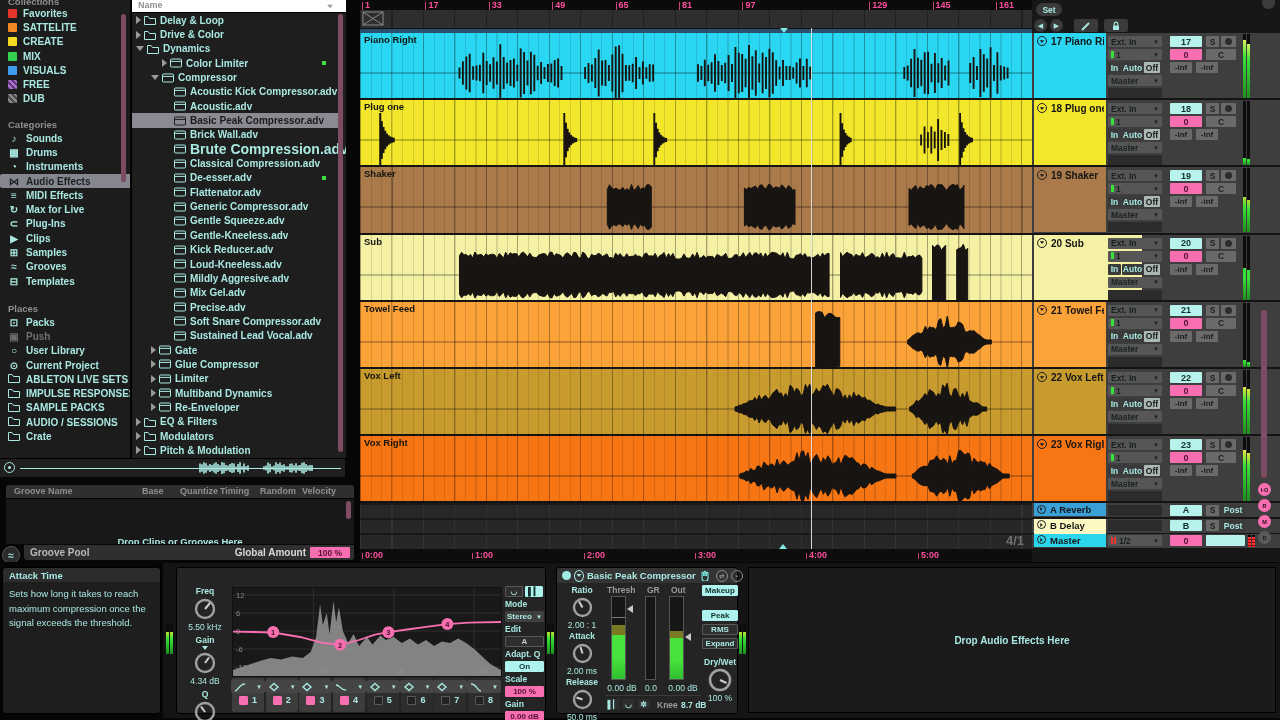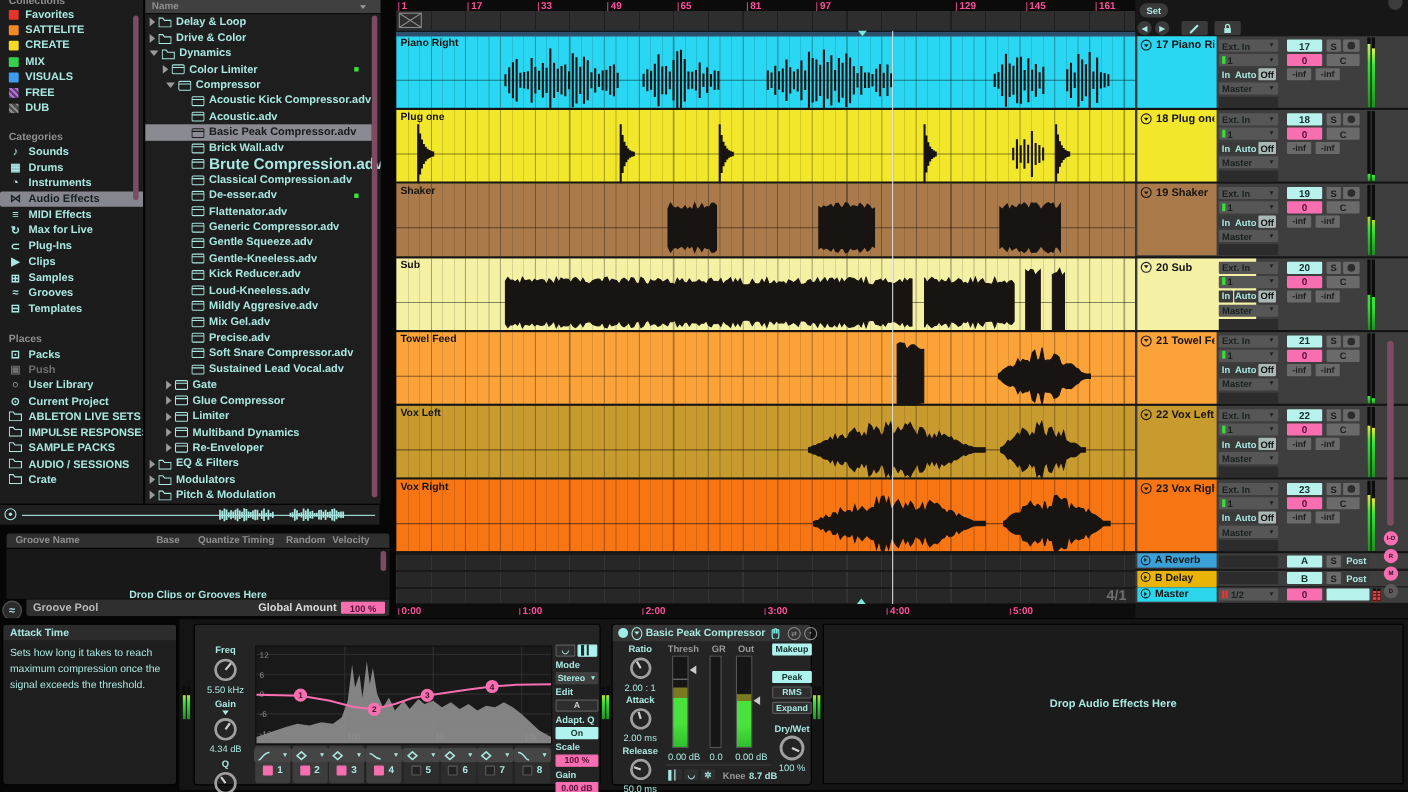--- a/index.html
+++ b/index.html
@@ -188,21 +188,21 @@
       <div class="sb-row" style="position: absolute; left: 0px; top: 429.4px; width: 130px;">
         <span class="glyph"><svg width="12" height="10" viewBox="0 0 12 10" style="flex:0 0 auto">
             <path d="M0.5,9.5 V1.5 H4 L5.5,3.5 H11.5 V9.5 Z" fill="none" stroke="currentColor"></path>
           </svg></span>
         <span>Crate</span>
       </div>
     </div>
   <div class="abs scroll" style="left:121px;top:14px;width:5px;height:168px;"></div>
 
   <div class="abs panel" id="treepanel" style="left:131px;top:0;width:214px;height:458px;overflow:hidden;background:#1e1e1e;border-left:1px solid #000;">
-    <div class="abs" style="left:0;top:0;width:214px;height:12px;background:#404040;border-bottom:1px solid #000;">
+    <div class="abs" style="left:0;top:0;width:214px;height:12px;background:#ffffff;border-bottom:1px solid #000;">
       <span class="hd" style="position:absolute;left:6px;top:0;font-size:9px;">Name</span>
       <span class="tri tri-d" style="position:absolute;right:12px;top:4px;transform:scale(.7);"></span>
     </div>
     <div class="abs" id="tree" style="left:0;top:13px;width:206px;">
         <div class="tree-row" style="padding-left: 4px;">
           <span class="tri tri-r" style="margin-right: 3px; flex: 0 0 auto;"></span>
           <span style="display: inline-flex; margin-right: 4px; color: rgb(169, 232, 225);">
             <svg width="12" height="10" viewBox="0 0 12 10" style="flex:0 0 auto">
               <path d="M0.5,9.5 V1.5 H4 L5.5,3.5 H11.5 V9.5 Z" fill="none" stroke="currentColor"></path>
             </svg>
@@ -220,21 +220,21 @@
         </div>
         <div class="tree-row" style="padding-left: 4px;">
           <span class="tri tri-d" style="margin-right: 3px; flex: 0 0 auto;"></span>
           <span style="display: inline-flex; margin-right: 4px; color: rgb(169, 232, 225);">
             <svg width="12" height="10" viewBox="0 0 12 10" style="flex:0 0 auto">
               <path d="M0.5,9.5 V1.5 H4 L5.5,3.5 H11.5 V9.5 Z" fill="none" stroke="currentColor"></path>
             </svg>
           </span>
           <span style="font-size: 10px; white-space: nowrap;">Dynamics</span>
         </div>
-        <div class="tree-row" style="padding-left: 16px;">
+        <div class="tree-row" style="padding-left: 30px;">
           <span class="tri tri-r" style="margin-right: 3px; flex: 0 0 auto;"></span>
           <span style="display: inline-flex; margin-right: 4px; color: rgb(169, 232, 225);">
             <svg width="12" height="10" viewBox="0 0 12 10" style="flex:0 0 auto">
               <rect x="0.5" y="1" width="11" height="8" rx="1" fill="none" stroke="currentColor"></rect>
               <line x1="0.5" y1="3.4" x2="11.5" y2="3.4" stroke="currentColor"></line>
             </svg>
           </span>
           <span style="font-size: 10px; white-space: nowrap;">Color Limiter</span>
           <span class="dot-green"></span>
         </div>
@@ -985,21 +985,21 @@
               <span class="tri tri-r" style="border-left-color:#1d1d1d;transform:scale(.5);"></span>
             </span>
             <span style="position: absolute; left: 16px; top: 1px; font-size: 9.5px; font-weight: bold; color: rgb(20, 20, 20); white-space: nowrap;">A Reverb</span>
           </div>
           <div style="position: absolute; left: 76px; top: 1.5px; width: 54px; height: 11px; background: rgb(44, 44, 44);"></div>
           <div class="cellnum" style="position: absolute; left: 138px; top: 1.5px; width: 32px; height: 11px;">A</div>
           <div class="cellgray" style="position: absolute; left: 174px; top: 1.5px; width: 13px; height: 11px;">S</div>
           <div class="boxbtn" style="position: absolute; left: 189px; top: 1.5px; width: 24px; height: 11px; background: rgb(58, 58, 58); color: rgb(169, 232, 225); justify-content: center;">Post</div>
         </div>
         <div style="position: absolute; left: 0px; top: 518.6px; width: 248px; height: 14px; background: rgb(62, 62, 62); border-bottom: 1px solid rgb(20, 20, 20);">
-          <div style="position: absolute; left: 2px; top: 0px; width: 72px; height: 15px; background: #eab308;">
+          <div style="position: absolute; left: 2px; top: 0px; width: 72px; height: 15px; background: #fef9c3;">
             <span style="position: absolute; left: 3px; top: 1.5px; width: 9px; height: 9px; border: 1.5px solid rgb(29, 29, 29); border-radius: 50%; box-sizing: border-box; display: flex; align-items: center; justify-content: center;">
               <span class="tri tri-r" style="border-left-color:#1d1d1d;transform:scale(.5);"></span>
             </span>
             <span style="position: absolute; left: 16px; top: 1px; font-size: 9.5px; font-weight: bold; color: rgb(20, 20, 20); white-space: nowrap;">B Delay</span>
           </div>
           <div style="position: absolute; left: 76px; top: 1.5px; width: 54px; height: 11px; background: rgb(44, 44, 44);"></div>
           <div class="cellnum" style="position: absolute; left: 138px; top: 1.5px; width: 32px; height: 11px;">B</div>
           <div class="cellgray" style="position: absolute; left: 174px; top: 1.5px; width: 13px; height: 11px;">S</div>
           <div class="boxbtn" style="position: absolute; left: 189px; top: 1.5px; width: 24px; height: 11px; background: rgb(58, 58, 58); color: rgb(169, 232, 225); justify-content: center;">Post</div>
         </div>

